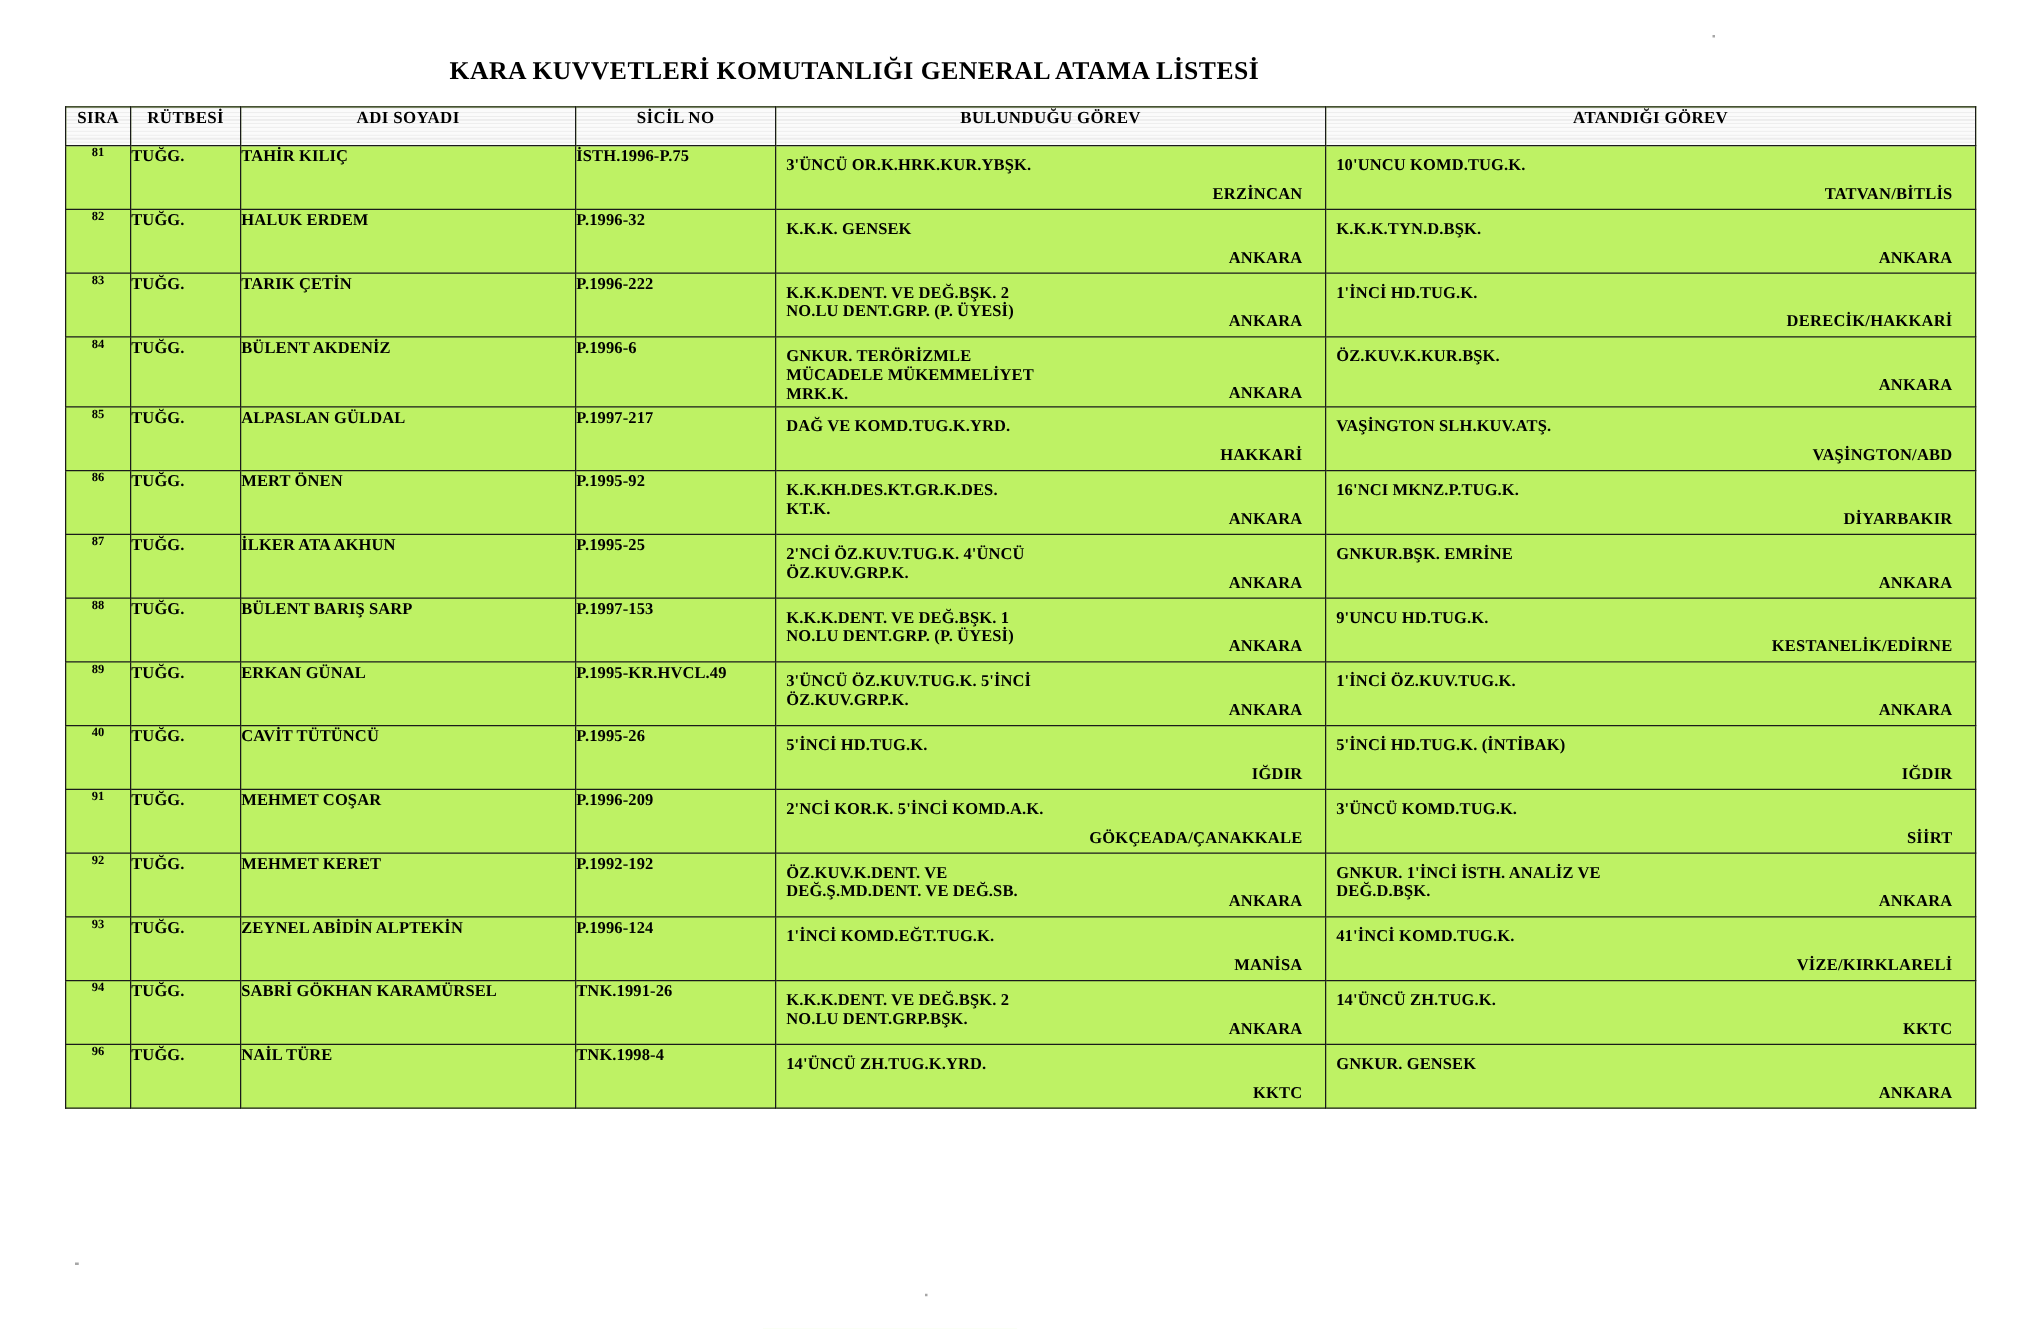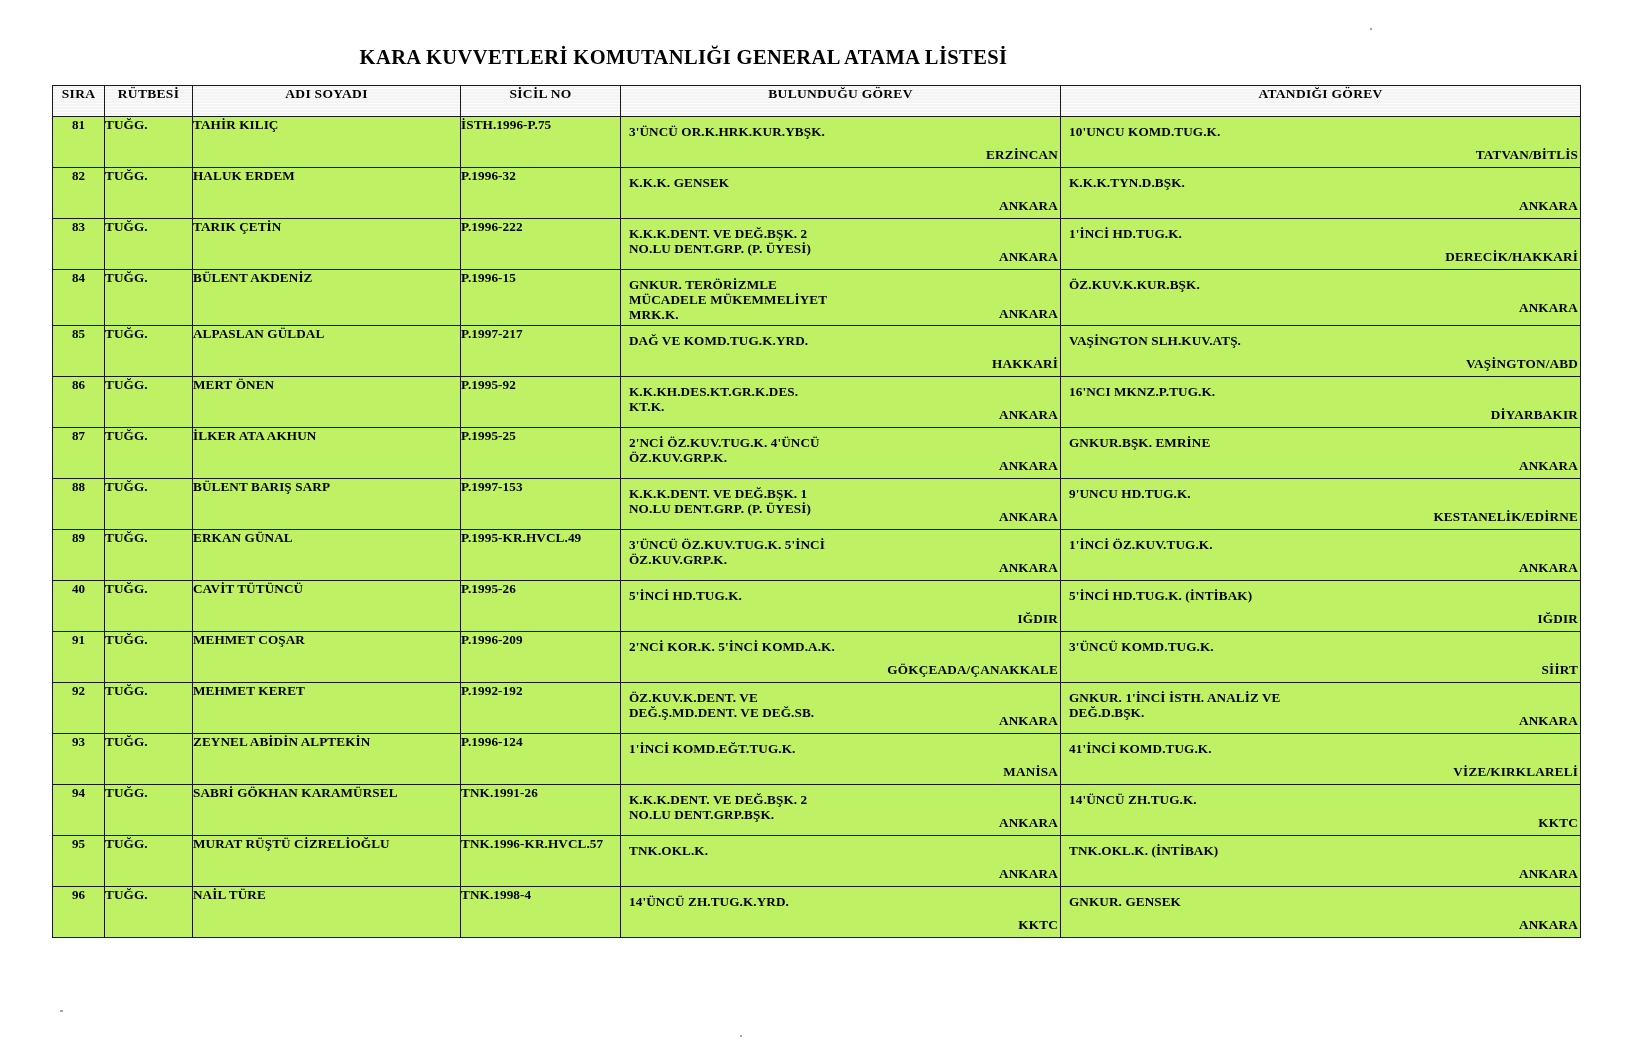--- a/index.html
+++ b/index.html
@@ -70,21 +70,21 @@
 
   tbody tr { height: 51px; }
   tbody td {
     font-size: 13.2px;
     font-weight: bold;
     letter-spacing: 0.1px;
   }
   td.c-sira {
     text-align: center;
     vertical-align: middle;
-    font-size: 13px;
+    font-size: 10px;
   }
   td.c-rutbe {
     padding: 9px 0 0 8px;
   }
   td.c-ad {
     padding: 9px 0 0 10px;
   }
   td.c-sicil {
     padding: 9px 0 0 8px;
   }
@@ -93,21 +93,21 @@
     height: 100%;
     min-height: 49px;
     padding: 7px 8px 2px 8px;
     box-sizing: border-box;
   }
   .gorev .lines {
     line-height: 15.2px;
   }
   .gorev .loc {
     position: absolute;
-    right: 2px;
+    right: 18px;
     bottom: 3px;
     font-weight: bold;
     font-size: 13.2px;
     letter-spacing: 0.2px;
   }
   .gorev-cell { padding: 0; position: relative; }
   
   .speck {
     position: absolute;
     background: rgba(0,0,0,0.35);
@@ -192,21 +192,21 @@
             <div class="gorev">
               <div class="lines">1'İNCİ HD.TUG.K.</div>
               <div class="loc">DERECİK/HAKKARİ</div>
             </div>
           </td>
         </tr>
         <tr>
           <td class="c-sira">84</td>
           <td class="c-rutbe">TUĞG.</td>
           <td class="c-ad">BÜLENT AKDENİZ</td>
-          <td class="c-sicil">P.1996-15</td>
+          <td class="c-sicil">P.1996-6</td>
           <td class="gorev-cell">
             <div class="gorev">
               <div class="lines">GNKUR. TERÖRİZMLE<br>MÜCADELE MÜKEMMELİYET<br>MRK.K.</div>
               <div class="loc">ANKARA</div>
             </div>
           </td>
           <td class="gorev-cell">
             <div class="gorev">
               <div class="lines">ÖZ.KUV.K.KUR.BŞK.</div>
               <div class="loc">ANKARA</div>
@@ -383,38 +383,20 @@
           <td class="gorev-cell">
             <div class="gorev">
               <div class="lines">K.K.K.DENT. VE DEĞ.BŞK. 2<br>NO.LU DENT.GRP.BŞK.</div>
               <div class="loc">ANKARA</div>
             </div>
           </td>
           <td class="gorev-cell">
             <div class="gorev">
               <div class="lines">14'ÜNCÜ ZH.TUG.K.</div>
               <div class="loc">KKTC</div>
-            </div>
-          </td>
-        </tr>
-        <tr>
-          <td class="c-sira">95</td>
-          <td class="c-rutbe">TUĞG.</td>
-          <td class="c-ad">MURAT RÜŞTÜ CİZRELİOĞLU</td>
-          <td class="c-sicil">TNK.1996-KR.HVCL.57</td>
-          <td class="gorev-cell">
-            <div class="gorev">
-              <div class="lines">TNK.OKL.K.</div>
-              <div class="loc">ANKARA</div>
-            </div>
-          </td>
-          <td class="gorev-cell">
-            <div class="gorev">
-              <div class="lines">TNK.OKL.K.  (İNTİBAK)</div>
-              <div class="loc">ANKARA</div>
             </div>
           </td>
         </tr>
         <tr>
           <td class="c-sira">96</td>
           <td class="c-rutbe">TUĞG.</td>
           <td class="c-ad">NAİL TÜRE</td>
           <td class="c-sicil">TNK.1998-4</td>
           <td class="gorev-cell">
             <div class="gorev">

